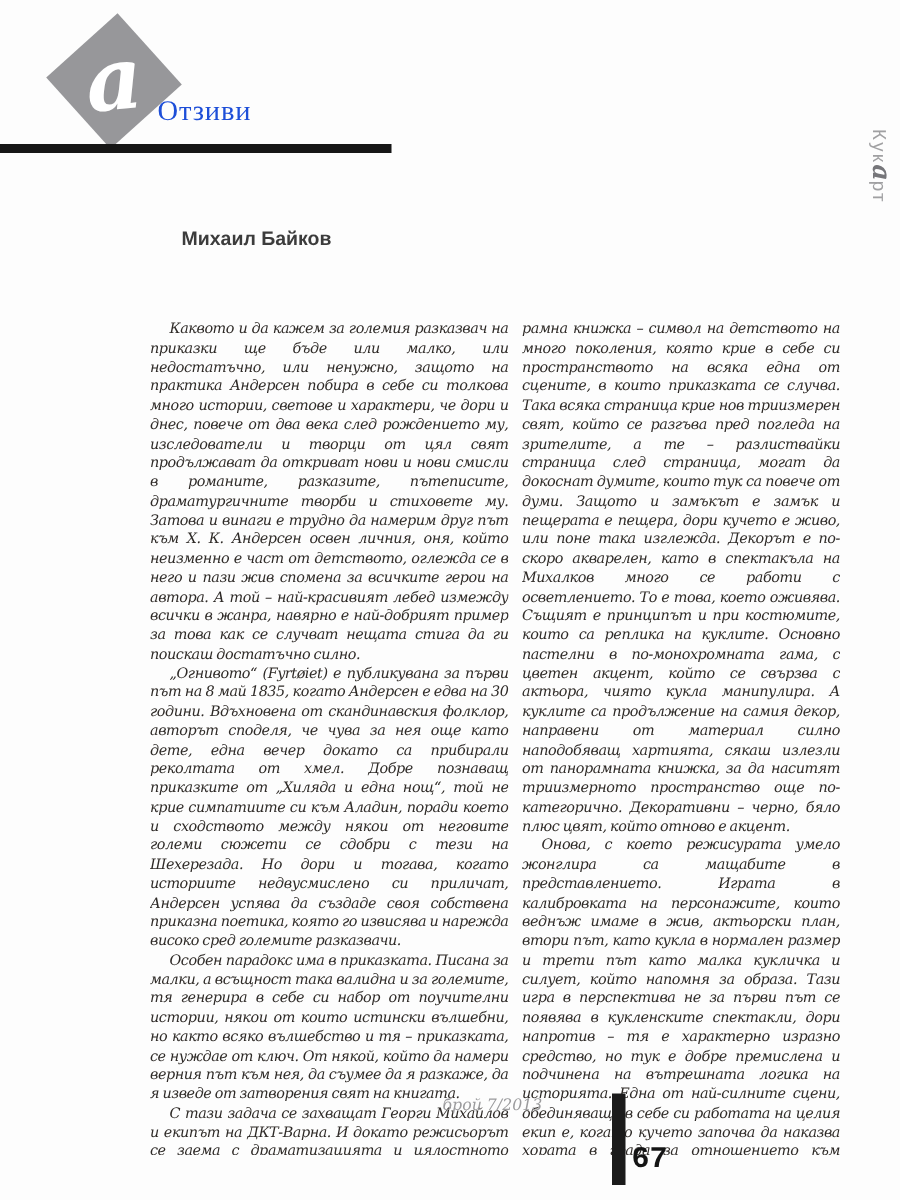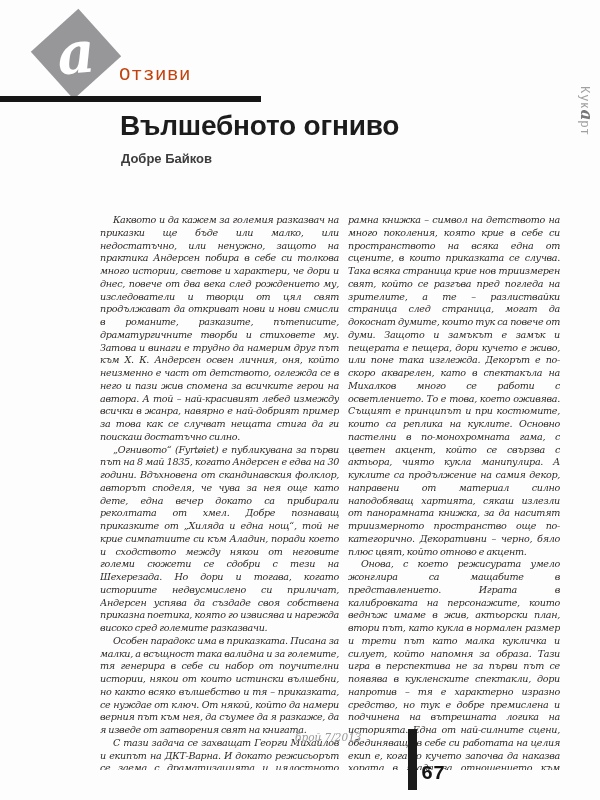--- a/index.html
+++ b/index.html
@@ -7,22 +7,22 @@
        font-family:"DejaVu Serif", serif;}
   .page{position:absolute;inset:0;background:#fdfdfd;}
 
   
   .logo-diamond{position:absolute;left:44px;top:22px;width:64px;height:64px;
                 background:#97979a;transform:rotate(48deg);z-index:1;}
   .logo-a{display:block;width:64px;height:64px;line-height:62px;text-align:center;
           transform:rotate(-53deg);color:#ffffff;
           font-family:"DejaVu Serif",serif;font-style:italic;font-weight:700;font-size:58px;}
   .masthead-rule{position:absolute;left:0;top:96px;width:261px;height:6px;background:#161616;z-index:3;}
-  .section-label{position:absolute;left:119px;top:64px;z-index:4;color:#c2410c;
-                 font-family:Liberation Mono, monospace;font-size:19px;letter-spacing:.6px;}
+  .section-label{position:absolute;left:105px;top:64px;z-index:4;color:#1d4ed8;
+                 font-family:Liberation Serif, serif;font-size:19px;letter-spacing:.6px;}
   .article-title{position:absolute;left:120px;top:110px;margin:0;color:#1c1c1c;
                  font-family:"Liberation Sans",sans-serif;font-weight:700;font-size:28px;letter-spacing:-.2px;}
   .article-author{position:absolute;left:121px;top:151px;color:#3c3c3c;
                   font-family:"Liberation Sans",sans-serif;font-weight:700;font-size:13px;}
 
   
   .vbrand{position:absolute;left:597px;top:86px;transform:rotate(90deg);transform-origin:0 0;
           white-space:nowrap;color:#a0a0a2;letter-spacing:1.5px;
           font-family:"Liberation Sans",sans-serif;font-size:12.5px;}
   .vbrand .vlogo{font-family:"DejaVu Serif",serif;font-style:italic;font-weight:700;
@@ -48,22 +48,21 @@
 <body>
 
 <div class="page">
 
   <div class="logo-diamond">
     <span class="logo-a">a</span>
   </div>
   <div class="masthead-rule"></div>
   <div class="section-label">Отзиви</div>
 
-  <h1 class="article-title">Вълшебното огниво</h1>
-  <div class="article-author">Добре Байков</div>
+  <div class="article-author">Михаил Байков</div>
 
   <div class="vbrand"><span>Кук</span><span class="vlogo">а</span><span>рт</span></div>
 
   <div class="col col-left">
       <p class="para indent">Каквото и да кажем за големия разказвач на приказки ще бъде или малко, или недостатъчно, или ненужно, защото на практика Андерсен побира в себе си толкова много истории, светове и характери, че дори и днес, повече от два века след рождението му, изследователи и творци от цял свят продължават да откриват нови и нови смисли в романите, разказите, пътеписите, драматургичните творби и стиховете му. Затова и винаги е трудно да намерим друг път към Х. К. Андерсен освен личния, оня, който неизменно е част от детството, оглежда се в него и пази жив спомена за всичките герои на автора. А той – най-красивият лебед измежду всички в жанра, навярно е най-добрият пример за това как се случват нещата стига да ги поискаш достатъчно силно.</p>
       <p class="para indent">„Огнивото“ (Fyrtøiet) е публикувана за първи път на 8 май 1835, когато Андерсен е едва на 30 години. Вдъхновена от скандинавския фолклор, авторът споделя, че чува за нея още като дете, една вечер докато са прибирали реколтата от хмел. Добре познаващ приказките от „Хиляда и една нощ“, той не крие симпатиите си към Аладин, поради което и сходството между някои от неговите големи сюжети се сдобри с тези на Шехерезада. Но дори и тогава, когато историите недвусмислено си приличат, Андерсен успява да създаде своя собствена приказна поетика, която го извисява и нарежда високо сред големите разказвачи.</p>
       <p class="para indent">Особен парадокс има в приказката. Писана за малки, а всъщност така валидна и за големите, тя генерира в себе си набор от поучителни истории, някои от които истински вълшебни, но както всяко вълшебство и тя – приказката, се нуждае от ключ. От някой, който да намери верния път към нея, да съумее да я разкаже, да я изведе от затворения свят на книгата.</p>
       <p class="para indent">С тази задача се захващат Георги Михайлов и екипът на ДКТ-Варна. И докато режисьорът се заема с драматизацията и цялостното решение на постановката, а актьорите търсят пътя към своите герои, навярно най-тежката задача се пада на сценографите. Като че ли именно в тях се крие златният ключ, защото в работата на Огняна Серафимова и Мира Петрова се побира на практика цялата приказка. А именно... на сцената оживява огромна пано-</p>
     </div>
   <div class="col col-right">

